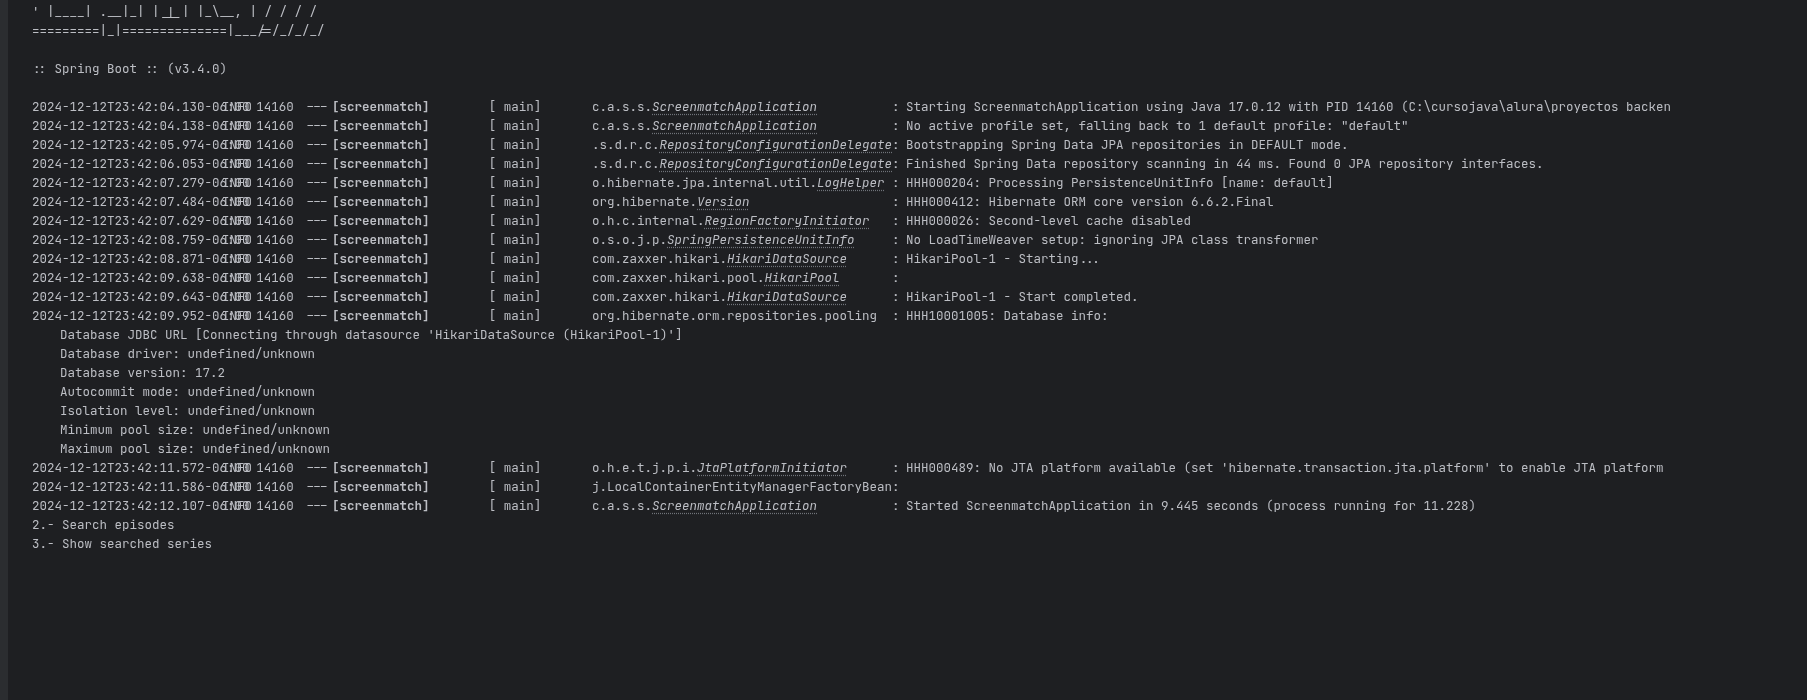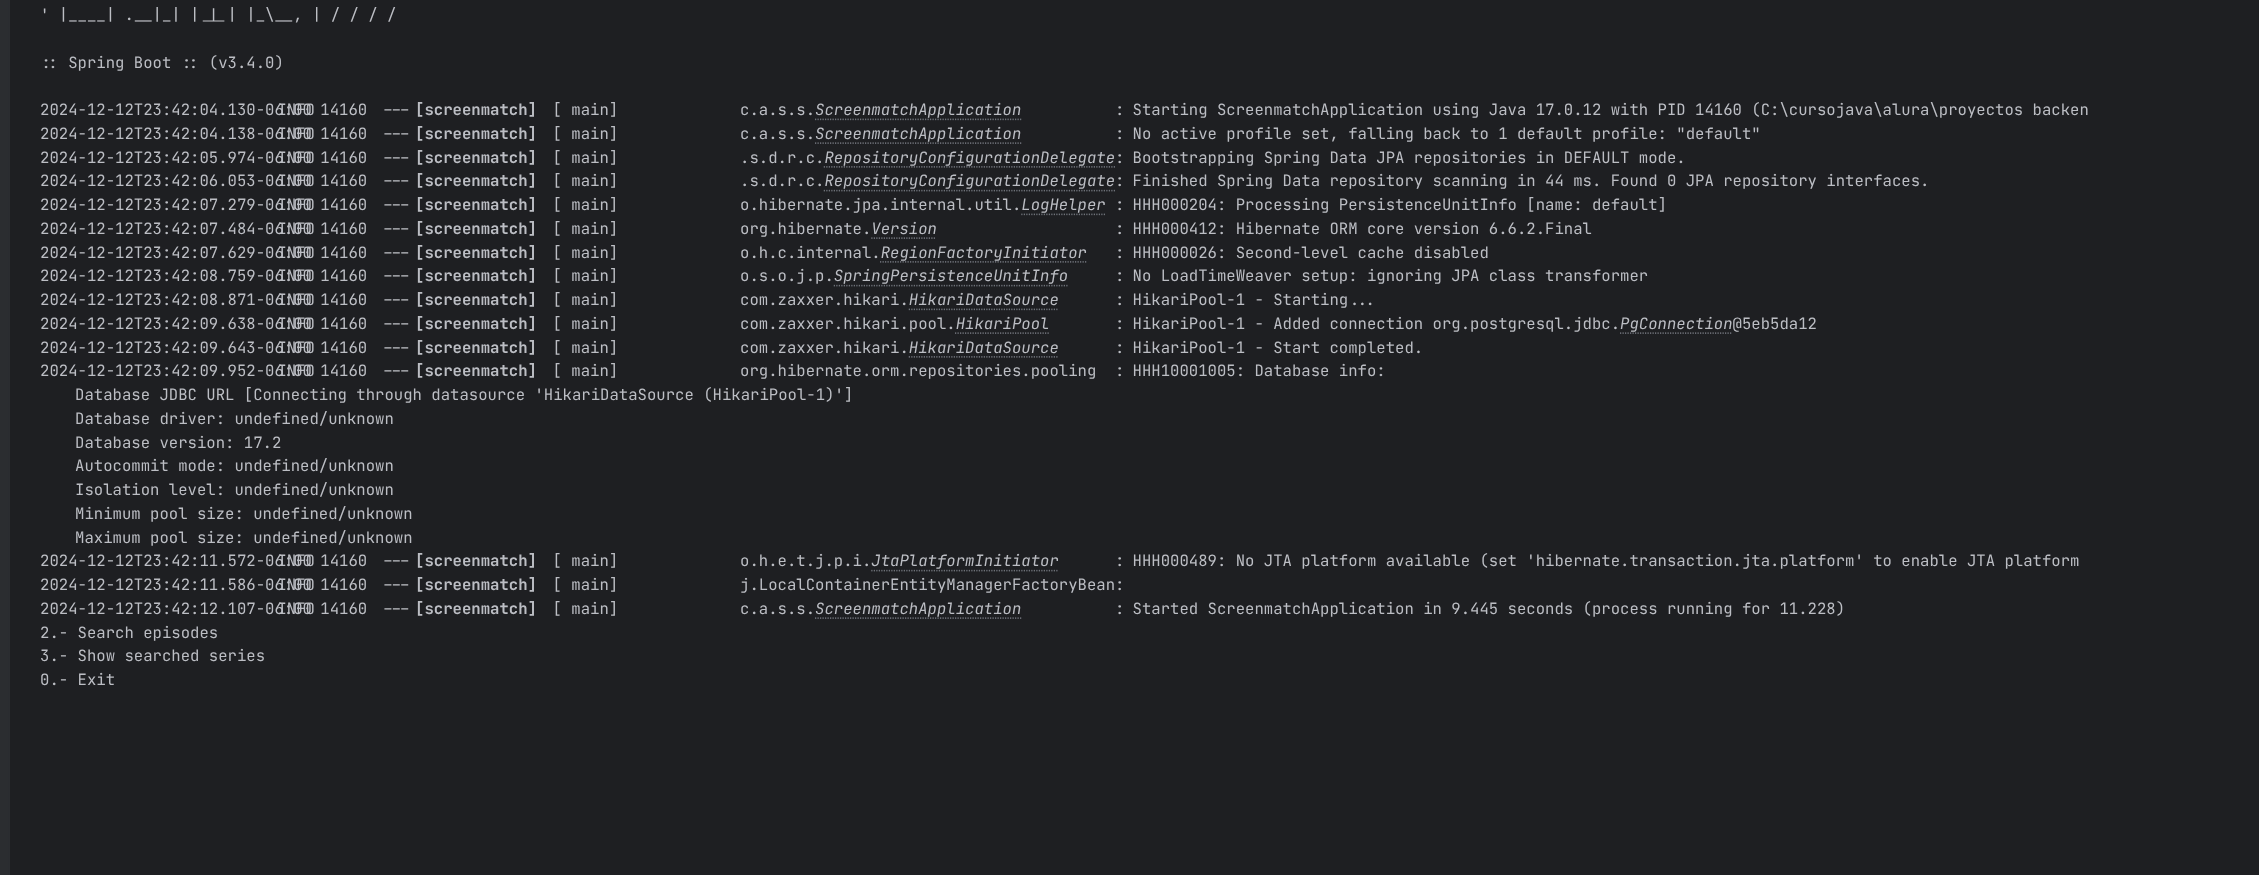--- a/index.html
+++ b/index.html
@@ -26,37 +26,38 @@
     padding:2px 0 0 12px;
     margin-left:12px;
   }
   .banner { color:#bcbec4; }
   .line { display:flex; }
   .ts    { display:inline-block; width:180px; }
   .lvl   { display:inline-block; width:40px; text-align:right; }
   .pid   { display:inline-block; width:50px; text-align:center; padding-right:4px;}
   .dash  { display:inline-block; width:30px; text-align:center; }
   .app   { display:inline-block; width:110px;font-weight:bold; }
-  .thr   { display:inline-block; width:150px; text-align:left; padding-right:4px;}
+  .thr   { display:inline-block; width:150px; text-align:center; padding-right:4px;}
   .logger{ display:inline-block; width:300px; }
   .u     { text-decoration:underline dotted #6f737a; text-underline-offset:3px;font-style:italic; }
   .colon { display:inline-block; width:14px; text-align:left; }
   .msg   { }
   .dbline{ padding-left:28px; }
   .menu  { padding-left:0; }
 </style>
 </head>
 <body>
 
 <div class="left-gutter"></div>
 
 <div class="terminal">
 
   <div id="banner">
       <div class="banner">  '  |____| .__|_| |_|_| |_\__, | / / / /</div>
+      <div class="banner"> =========|_|==============|___/=/_/_/_/</div>
       <div class="banner">&nbsp;</div>
       <div class="banner"> :: Spring Boot ::                (v3.4.0)</div>
       <div class="banner">&nbsp;</div>
     </div>
 
   <div id="loglines">
       <div class="line">
         <span class="ts">2024-12-12T23:42:04.130-06:00</span>
         <span class="lvl">INFO</span>
         <span class="pid"> 14160</span>
@@ -157,21 +158,20 @@
       </div>
       <div class="line">
         <span class="ts">2024-12-12T23:42:09.638-06:00</span>
         <span class="lvl">INFO</span>
         <span class="pid"> 14160</span>
         <span class="dash">---</span>
         <span class="app">[screenmatch]</span>
         <span class="thr">[           main]</span>
         <span class="logger"> com.zaxxer.hikari.pool.<span class="u">HikariPool</span></span>
         <span class="colon">:</span>
-        <span class="msg">HikariPool-1 - Added connection org.postgresql.jdbc.<span class="u">PgConnection</span>@5eb5da12</span>
       </div>
       <div class="line">
         <span class="ts">2024-12-12T23:42:09.643-06:00</span>
         <span class="lvl">INFO</span>
         <span class="pid"> 14160</span>
         <span class="dash">---</span>
         <span class="app">[screenmatch]</span>
         <span class="thr">[           main]</span>
         <span class="logger"> com.zaxxer.hikari.<span class="u">HikariDataSource</span></span>
         <span class="colon">:</span>
@@ -231,16 +231,15 @@
         <span class="thr">[           main]</span>
         <span class="logger"> c.a.s.s.<span class="u">ScreenmatchApplication</span></span>
         <span class="colon">:</span>
         <span class="msg">Started ScreenmatchApplication in 9.445 seconds (process running for 11.228)</span>
       </div>
     </div>
 
   <div id="menu">
       <div class="menu">2.- Search episodes</div>
       <div class="menu">3.- Show searched series</div>
-      <div class="menu">0.- Exit</div>
     </div>
 
 </div>
 
 </body></html>

